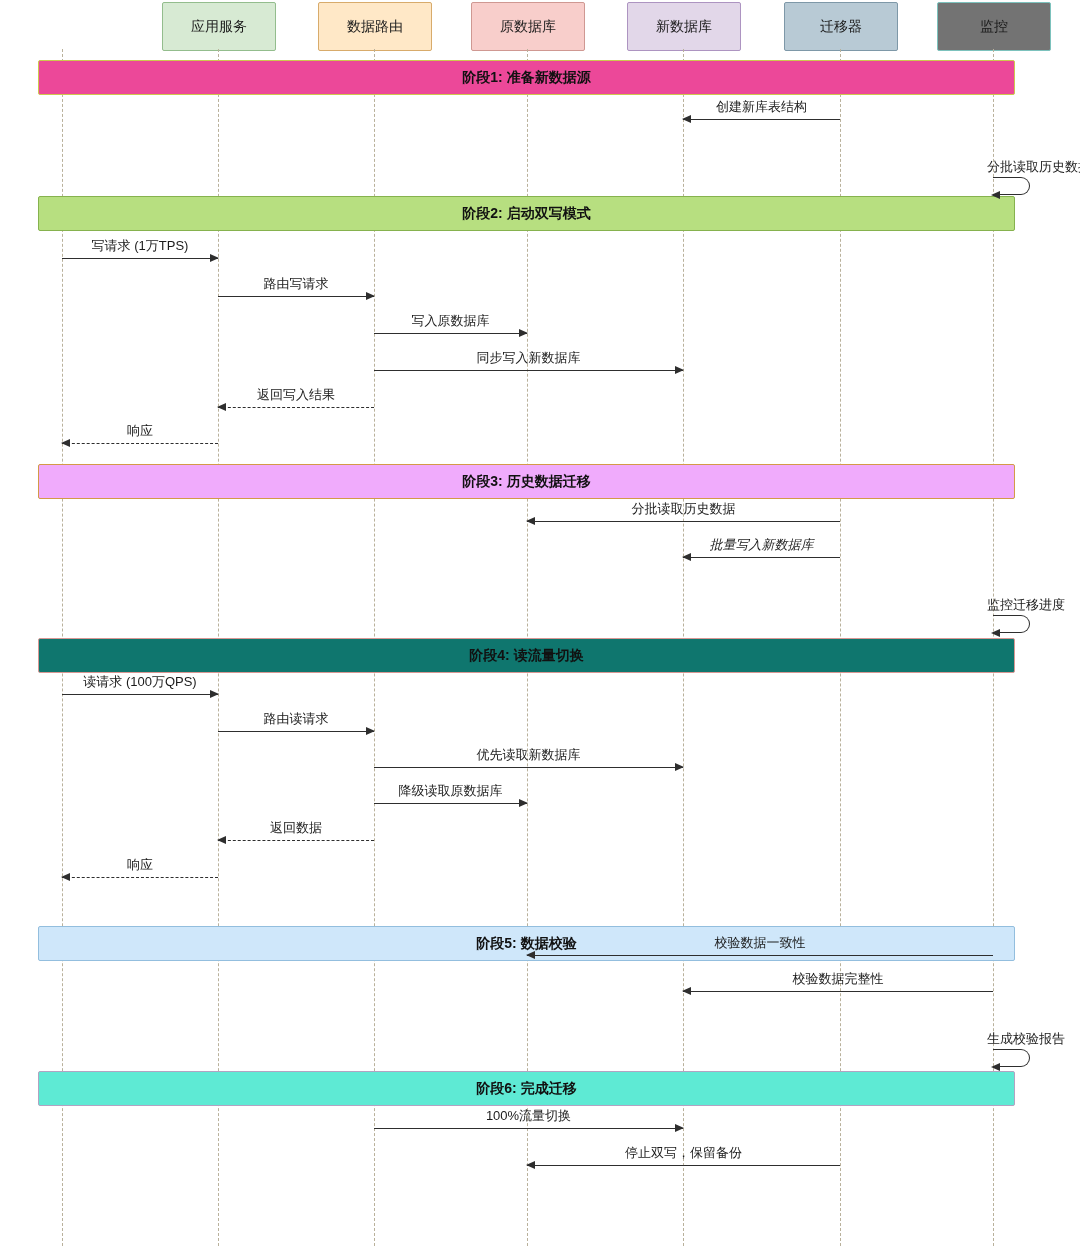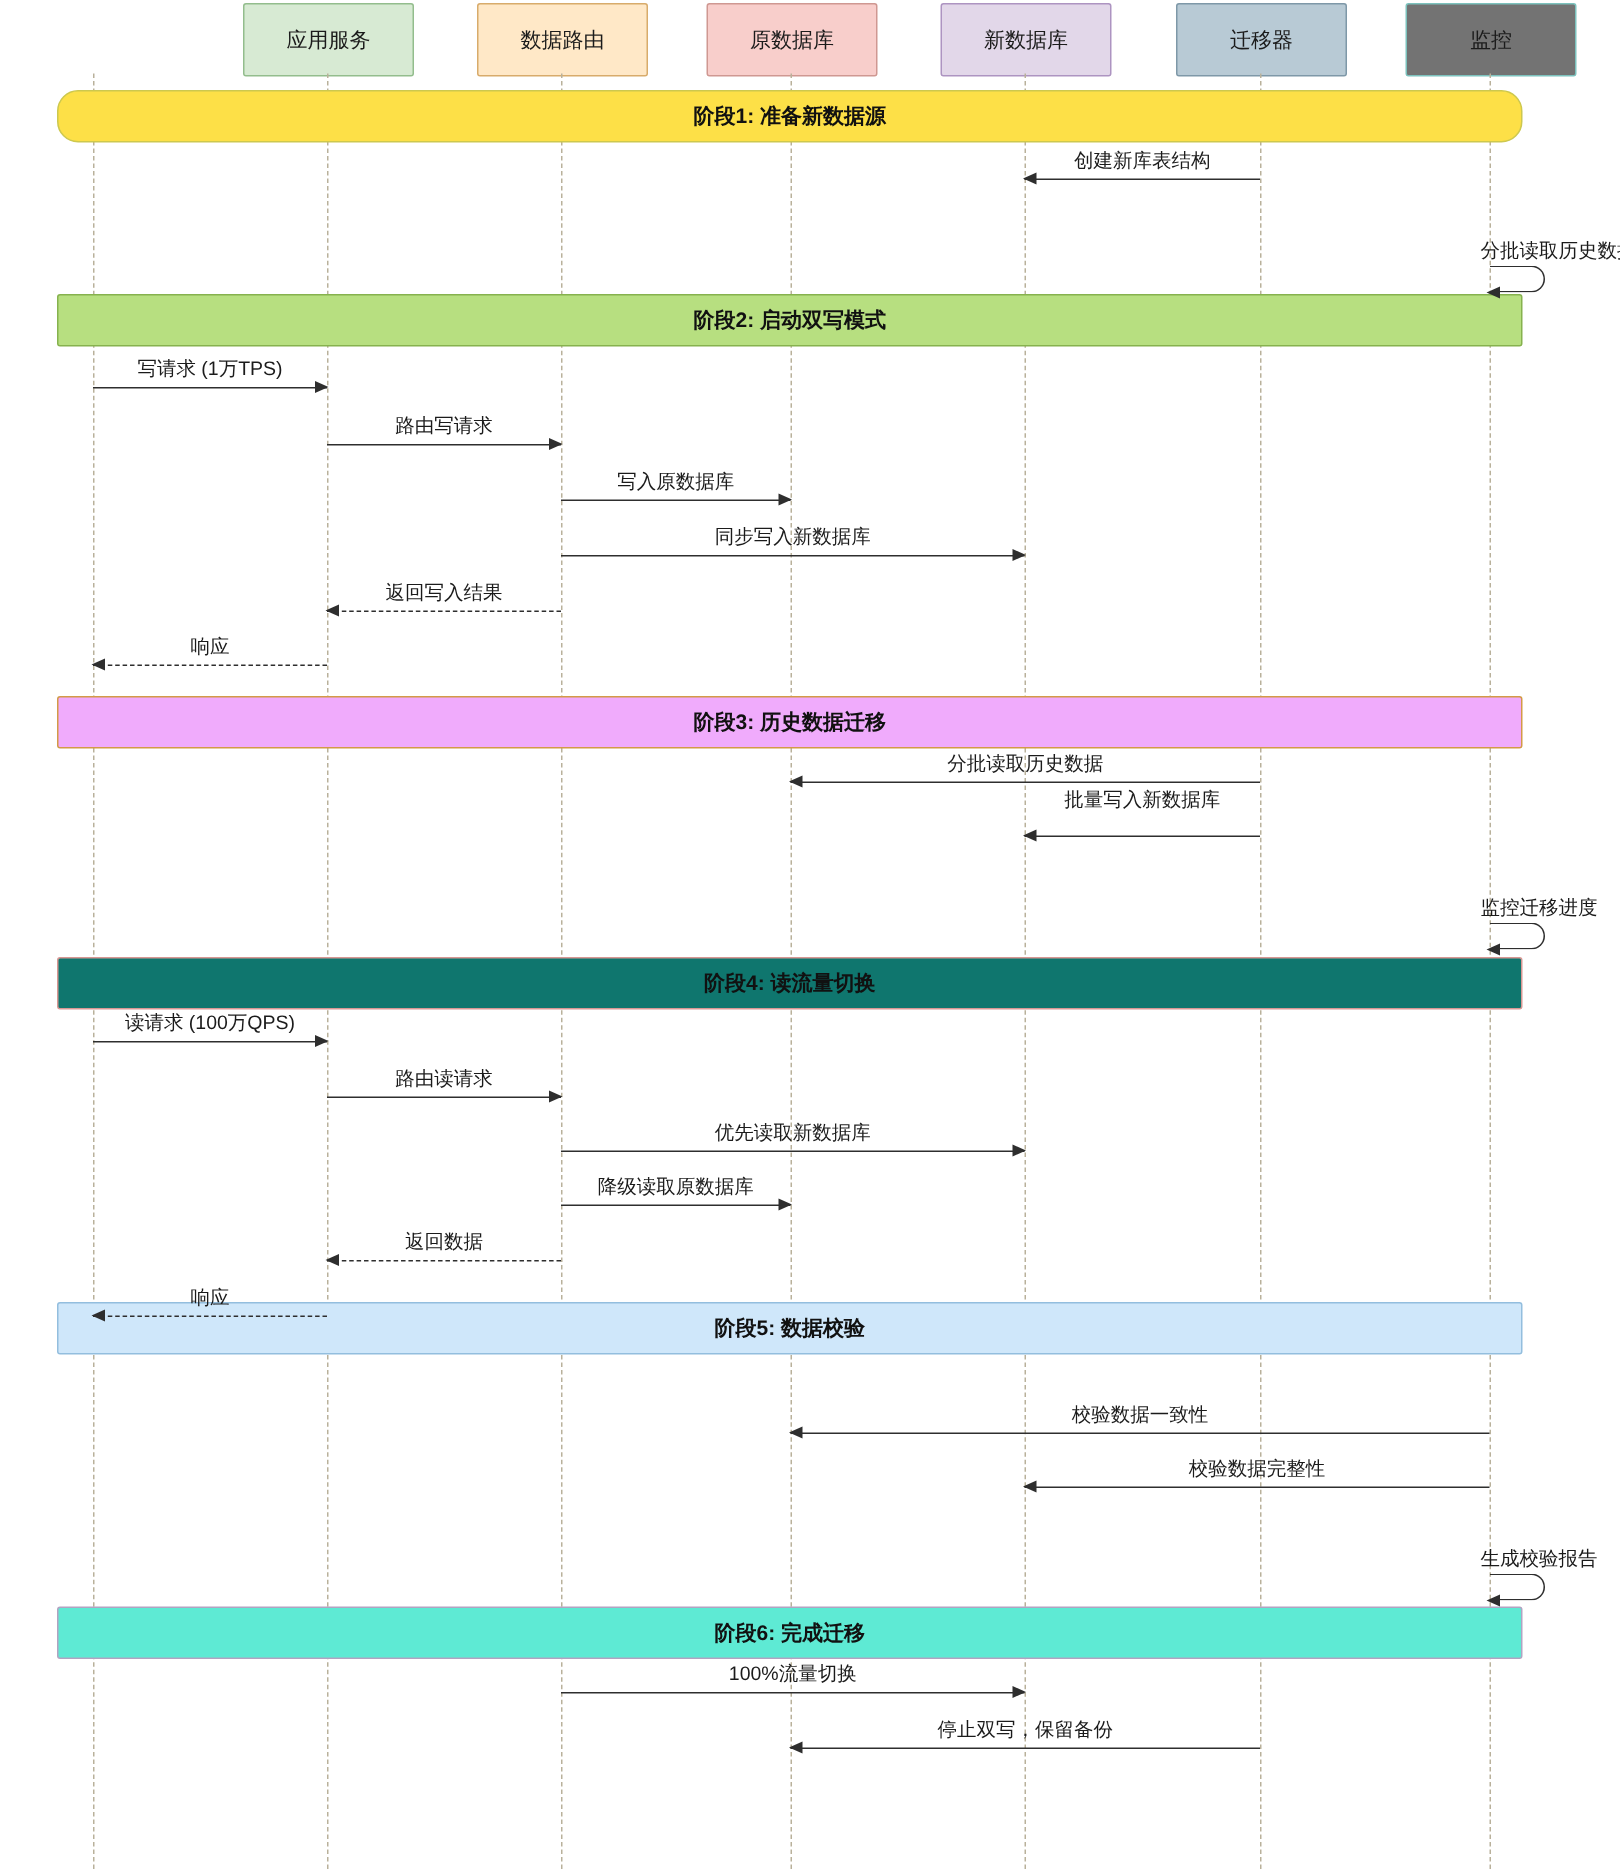--- a/index.html
+++ b/index.html
@@ -48,33 +48,33 @@
     </div>
     <div class="lifeline" style="left: 683px; top: 49px; height: 1197px; border-left-color: rgb(185, 177, 155);"></div>
     <div class="participant" style="left: 784px; top: 2px; width: 112px; height: 47px; background: rgb(184, 202, 213); border-color: rgb(126, 152, 168);">
       <div>迁移器</div>
     </div>
     <div class="lifeline" style="left: 840px; top: 49px; height: 1197px; border-left-color: rgb(185, 177, 155);"></div>
     <div class="participant" style="left: 937px; top: 2px; width: 112px; height: 47px; background: #737373; border-color: rgb(124, 194, 189);">
       <div>监控</div>
     </div>
     <div class="lifeline" style="left: 993px; top: 49px; height: 1197px; border-left-color: rgb(185, 177, 155);"></div>
-    <div class="phase" style="left: 38px; top: 60px; width: 975px; height: 33px; background: #fde047; border-color: rgb(205, 200, 78); border-radius: 14px;">
+    <div class="phase" style="left: 38px; top: 60px; width: 975px; height: 33px; background: #ec4899; border-color: rgb(205, 200, 78);">
       <div>阶段1: 准备新数据源</div>
     </div>
     <div class="phase" style="left: 38px; top: 196px; width: 975px; height: 33px; background: rgb(183, 223, 128); border-color: rgb(134, 178, 78);">
       <div>阶段2: 启动双写模式</div>
     </div>
     <div class="phase" style="left: 38px; top: 464px; width: 975px; height: 33px; background: #f0abfc; border-color: rgb(211, 154, 71);">
       <div>阶段3: 历史数据迁移</div>
     </div>
     <div class="phase" style="left: 38px; top: 638px; width: 975px; height: 33px; background: #0f766e; border-color: rgb(216, 151, 147);">
       <div>阶段4: 读流量切换</div>
     </div>
-    <div class="phase" style="left: 38px; top: 868px; width: 975px; height: 33px; background: rgb(207, 231, 250); border-color: rgb(147, 190, 222);">
+    <div class="phase" style="left: 38px; top: 926px; width: 975px; height: 33px; background: rgb(207, 231, 250); border-color: rgb(147, 190, 222);">
       <div>阶段5: 数据校验</div>
     </div>
     <div class="phase" style="left: 38px; top: 1071px; width: 975px; height: 33px; background: #5eead4; border-color: rgb(178, 163, 194);">
       <div>阶段6: 完成迁移</div>
     </div>
     <div class="message-line solid" style="left: 683px; top: 119px; width: 157px; border-top-color: rgb(46, 46, 46);">
       <div class="arrowhead left" style="border-right-color: rgb(46, 46, 46);"></div>
     </div>
     <div class="message-label" style="left: 683px; top: 98px; width: 157px;">创建新库表结构</div>
     <div class="self-label" style="left: 987px; top: 158px;">分批读取历史数据</div>
@@ -105,21 +105,21 @@
       <div class="arrowhead left" style="border-right-color: rgb(46, 46, 46);"></div>
     </div>
     <div class="message-label" style="left: 62px; top: 422px; width: 156px;">响应</div>
     <div class="message-line solid" style="left: 527px; top: 521px; width: 313px; border-top-color: rgb(46, 46, 46);">
       <div class="arrowhead left" style="border-right-color: rgb(46, 46, 46);"></div>
     </div>
     <div class="message-label" style="left: 527px; top: 500px; width: 313px;">分批读取历史数据</div>
     <div class="message-line solid" style="left: 683px; top: 557px; width: 157px; border-top-color: rgb(46, 46, 46);">
       <div class="arrowhead left" style="border-right-color: rgb(46, 46, 46);"></div>
     </div>
-    <div class="message-label" style="left: 683px; top: 524px; width: 157px;">批量写入新数据库</div>
+    <div class="message-label" style="left: 683px; top: 536px; width: 157px; font-style: italic;">批量写入新数据库</div>
     <div class="self-label" style="left: 987px; top: 596px;">监控迁移进度</div>
     <div class="self-loop" style="left: 993px; top: 615px; border-color: rgb(46, 46, 46);">
       <div class="arrowhead" style="border-right-color: rgb(46, 46, 46);"></div>
     </div>
     <div class="message-line solid" style="left: 62px; top: 694px; width: 156px; border-top-color: rgb(46, 46, 46);">
       <div class="arrowhead right" style="border-left-color: rgb(46, 46, 46);"></div>
     </div>
     <div class="message-label" style="left: 62px; top: 673px; width: 156px;">读请求 (100万QPS)</div>
     <div class="message-line solid" style="left: 218px; top: 731px; width: 156px; border-top-color: rgb(46, 46, 46);">
       <div class="arrowhead right" style="border-left-color: rgb(46, 46, 46);"></div>

